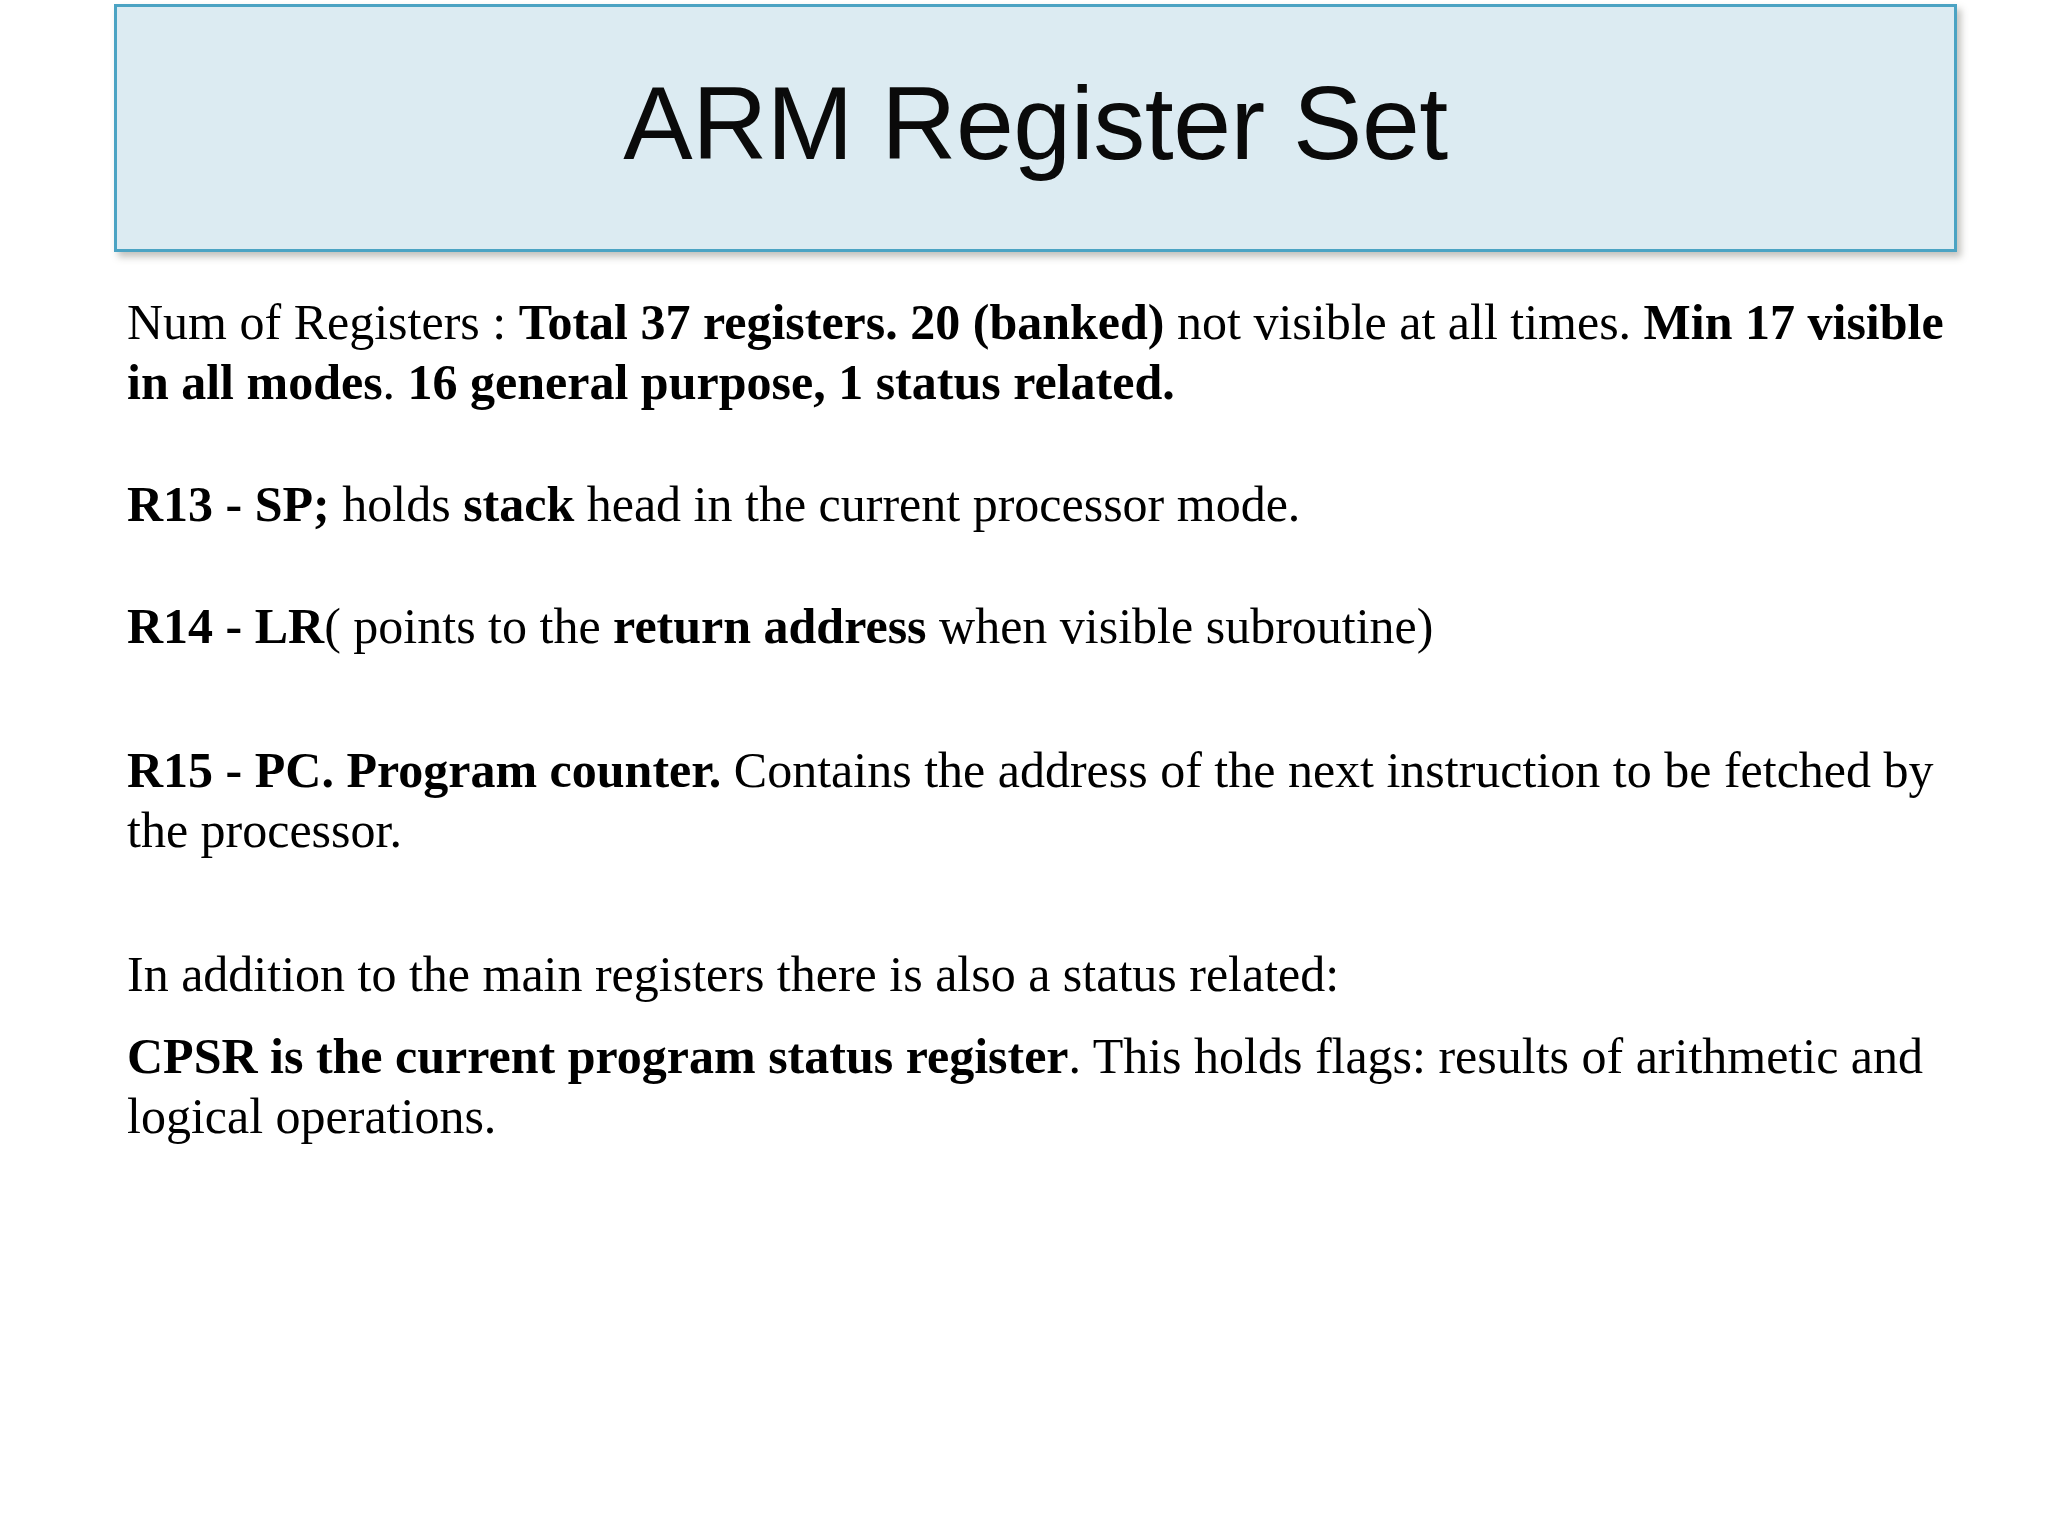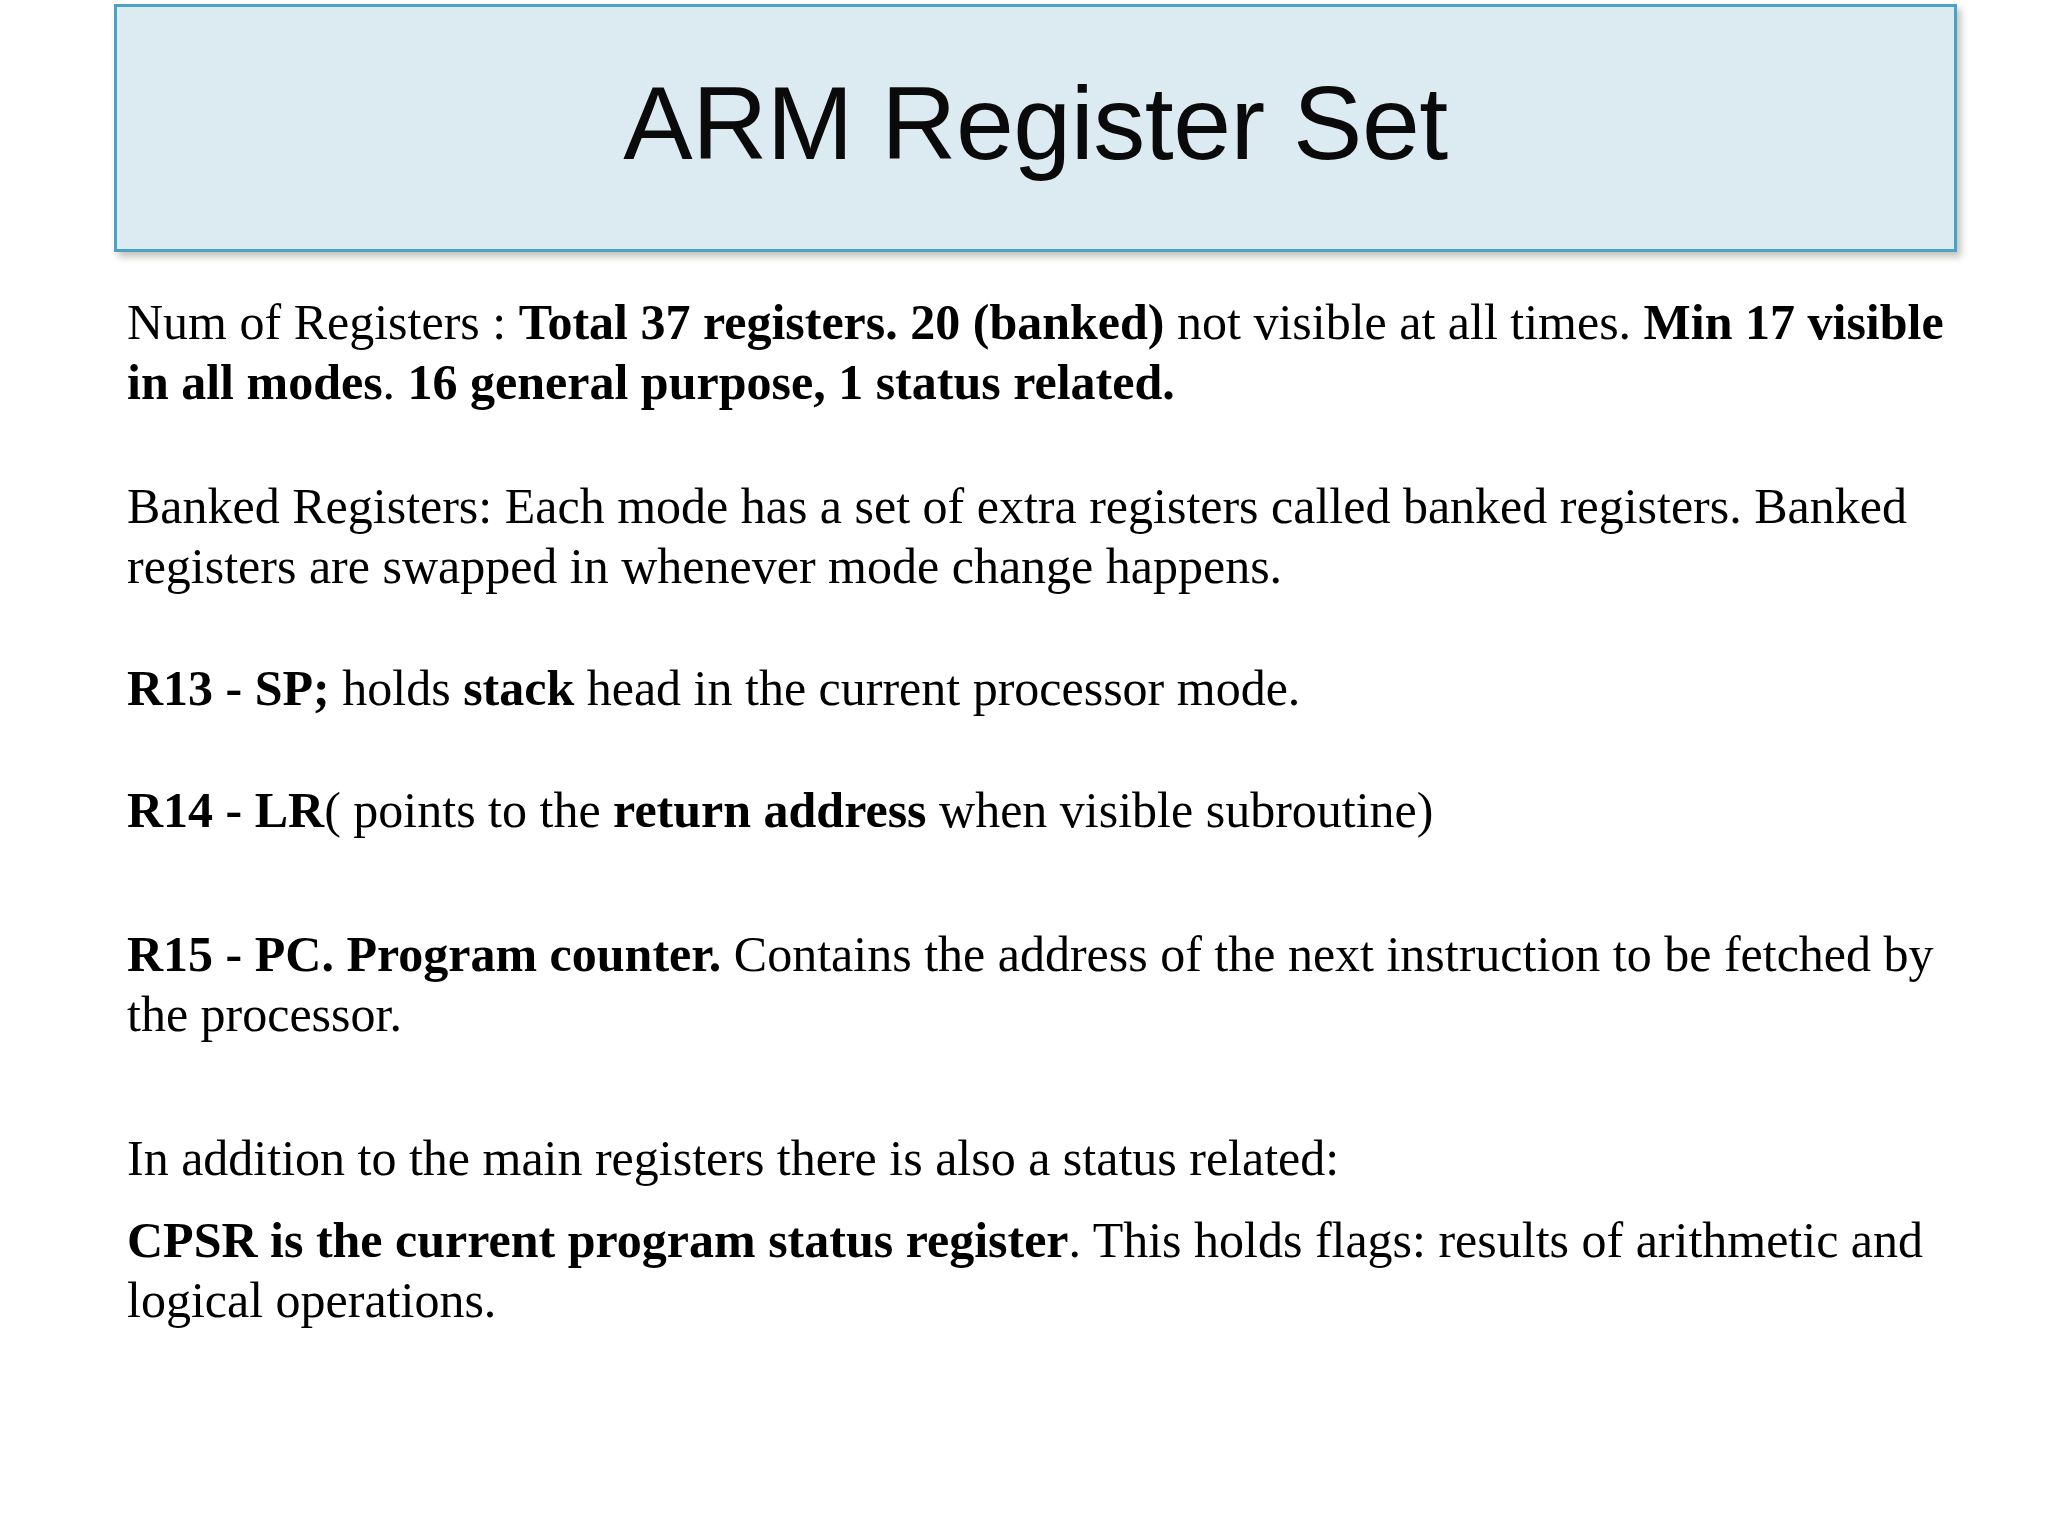--- a/index.html
+++ b/index.html
@@ -71,21 +71,20 @@
 <body>
 
 <div id="title-banner">
   <div class="title-text">ARM Register Set</div>
 </div>
 
 <div id="body-content">
 
   <p class="para gap-none"><span>Num of Registers : </span><span class="b">Total 37 registers. 20 (banked)</span><span> not visible at all times. </span><span class="b">Min 17 visible in all modes</span><span>. </span><span class="b">16 general purpose, 1 status related.</span></p>
 
-  <p class="para gap-large"><span>Banked Registers: Each mode has a set of extra registers called banked registers. Banked registers are swapped in whenever mode change happens.</span></p>
 
   <p class="para gap-medium"><span class="b">R13 - SP;</span><span> holds </span><span class="b">stack</span><span> head in the current processor mode.</span></p>
 
   <p class="para gap-medium"><span class="b">R14 - LR</span><span>( points to the </span><span class="b">return address</span><span> when visible subroutine)</span></p>
 
   <p class="para gap-xl"><span class="b">R15 - PC. Program counter.</span><span> Contains the address of the next instruction to be fetched by the processor.</span></p>
 
   <p class="para gap-xl"><span>In addition to the main registers there is also a status related:</span></p>
 
   <p class="para gap-small"><span class="b">CPSR is the </span><span class="bi">current program status register</span><span>. This holds flags: results of arithmetic and logical operations.</span></p>

